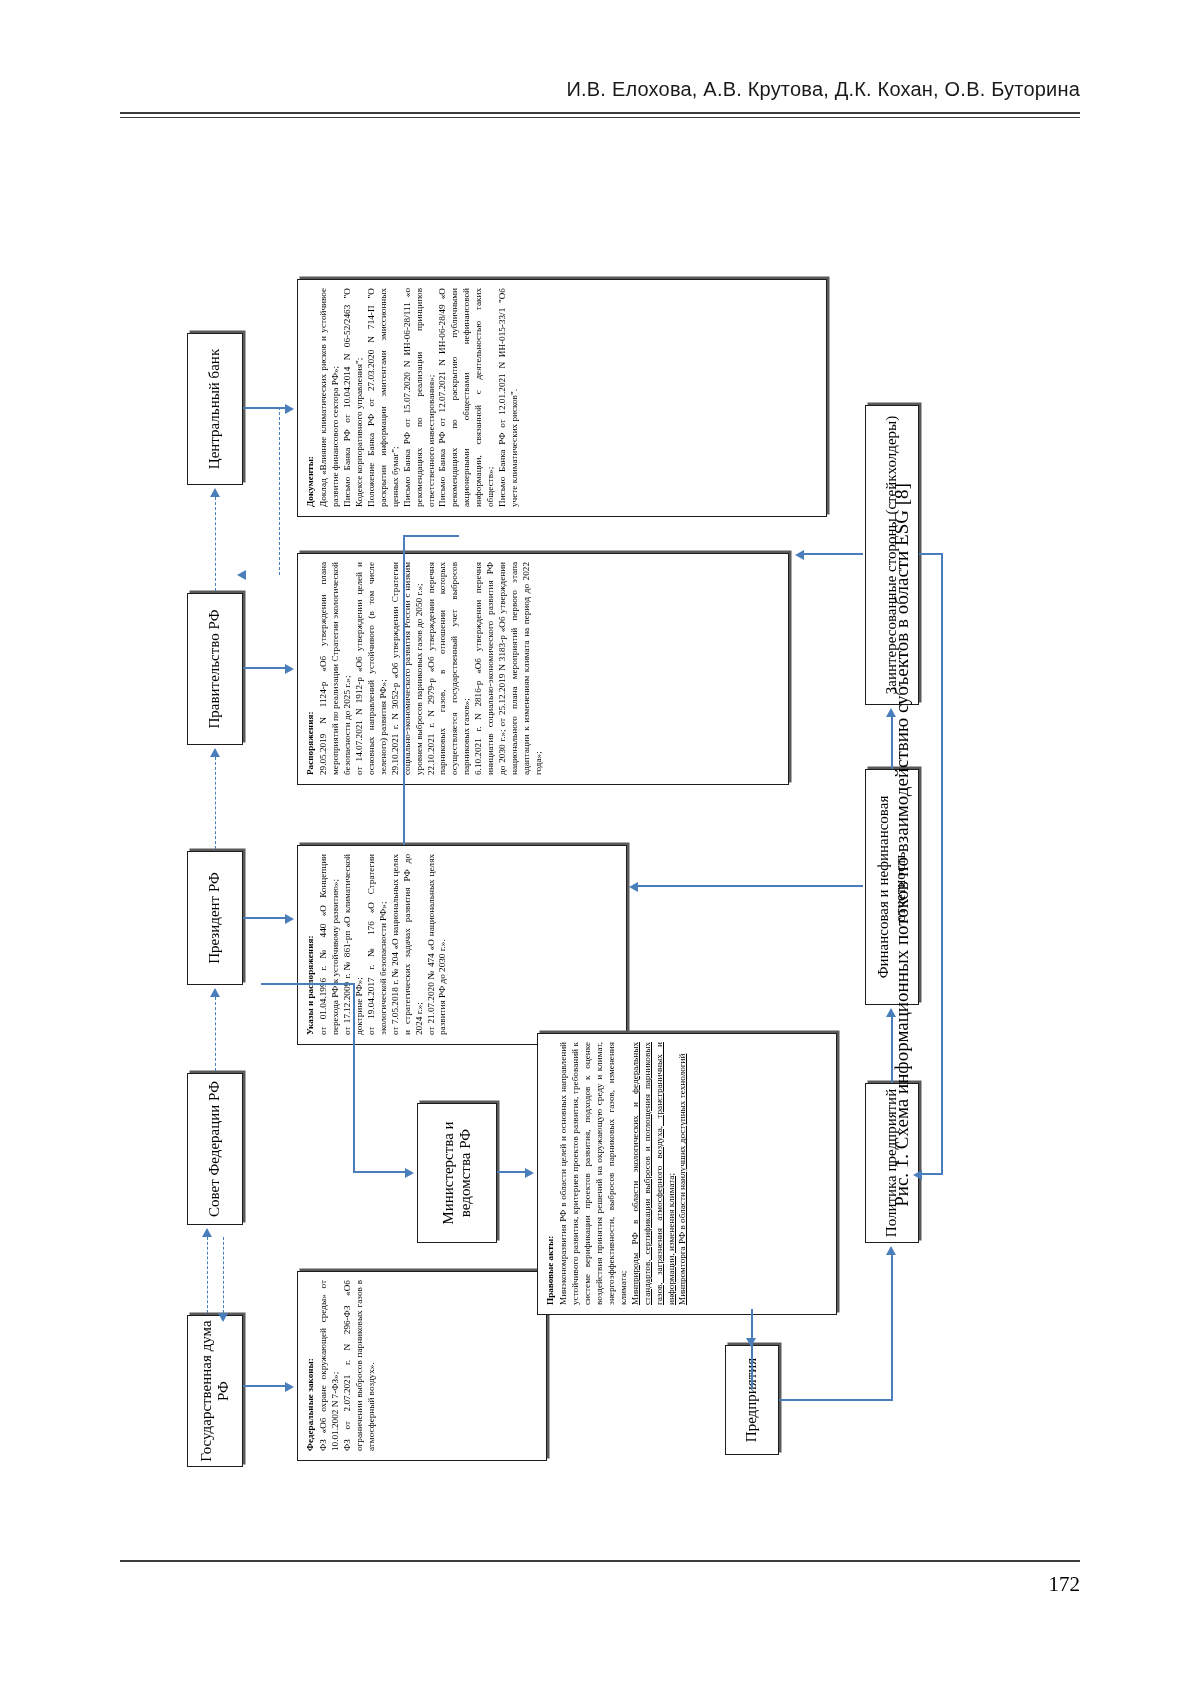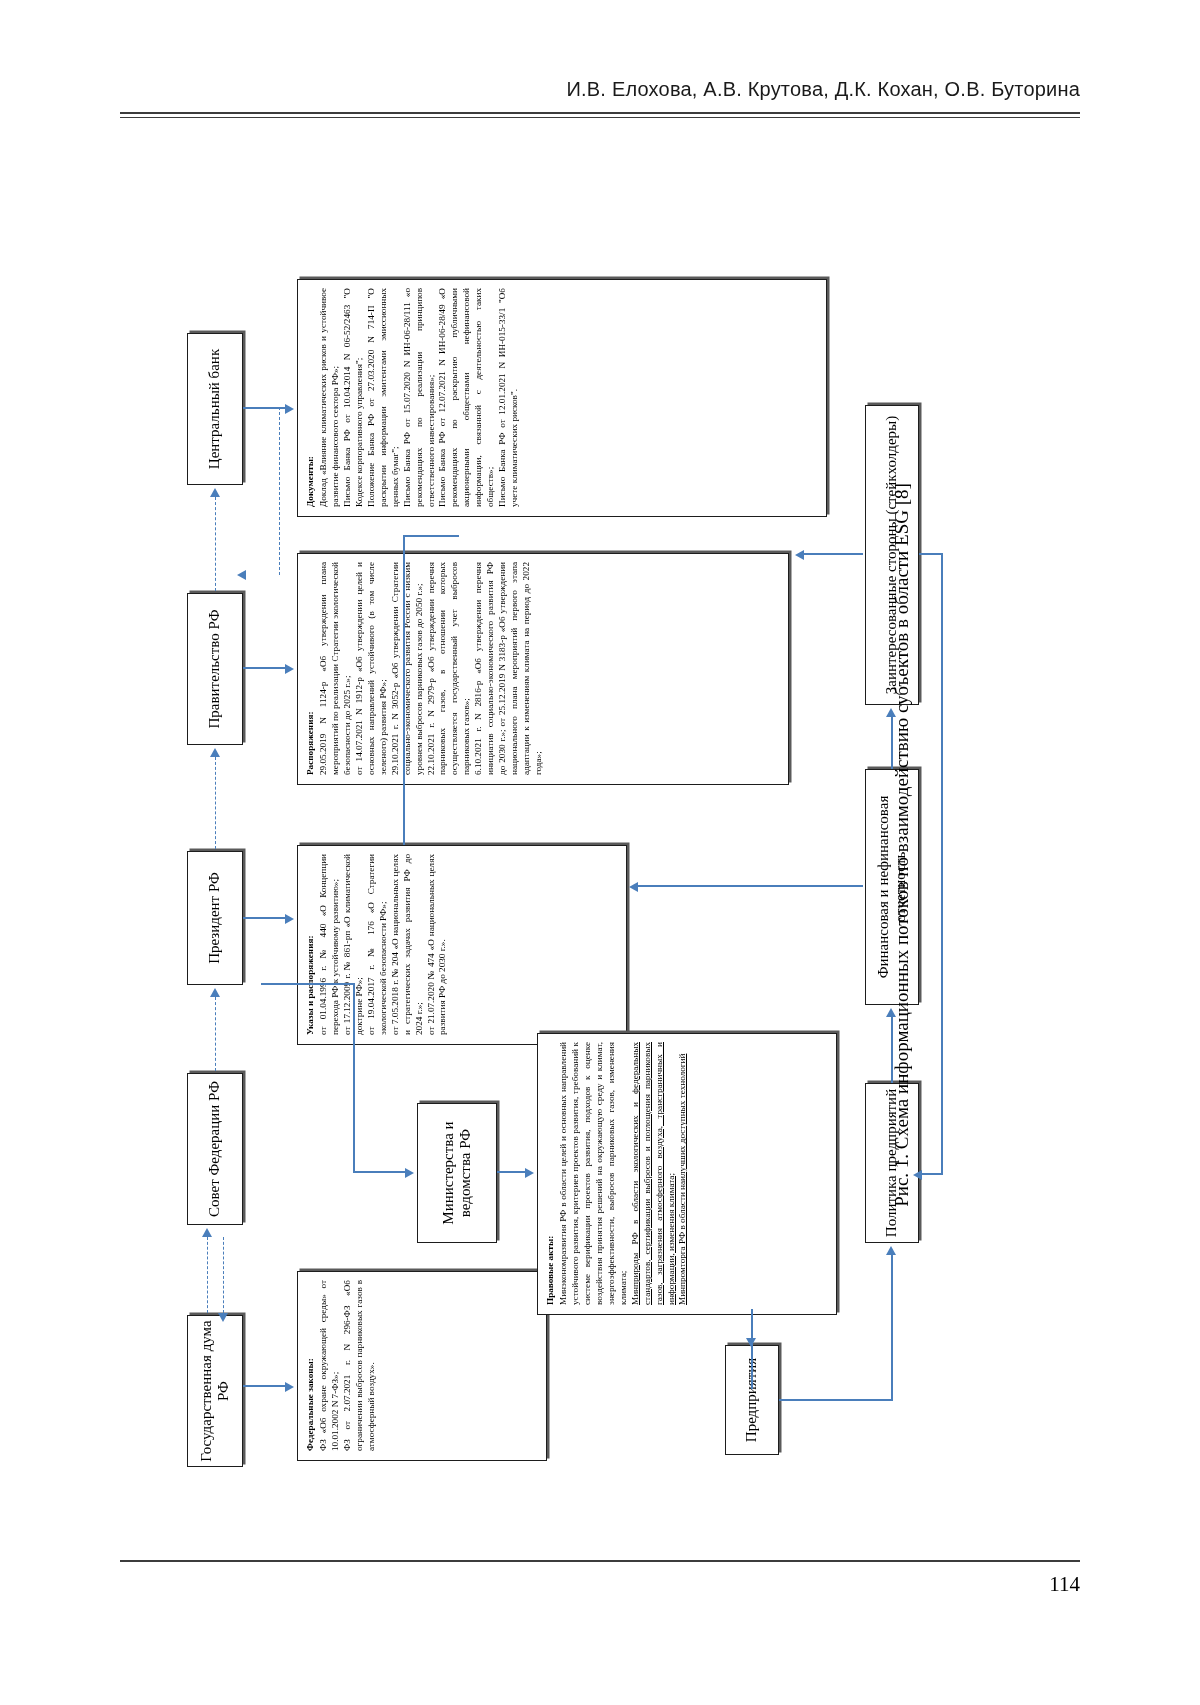--- a/index.html
+++ b/index.html
@@ -190,13 +190,13 @@
 
   <div class="ln lnh" style="left:630px;top:238px;width:310px;"></div>
   <div class="ln lnv" style="left:938px;top:238px;height:56px;"></div>
 
   <div class="fig-caption">Рис. 1. Схема информационных потоков по взаимодействию субъектов в области ESG [8]</div>
 
  </div>
 </div>
 
 <div class="foot-rule"></div>
-<div class="page-number">114</div>
+<div class="page-number">172</div>
 
 </body></html>

